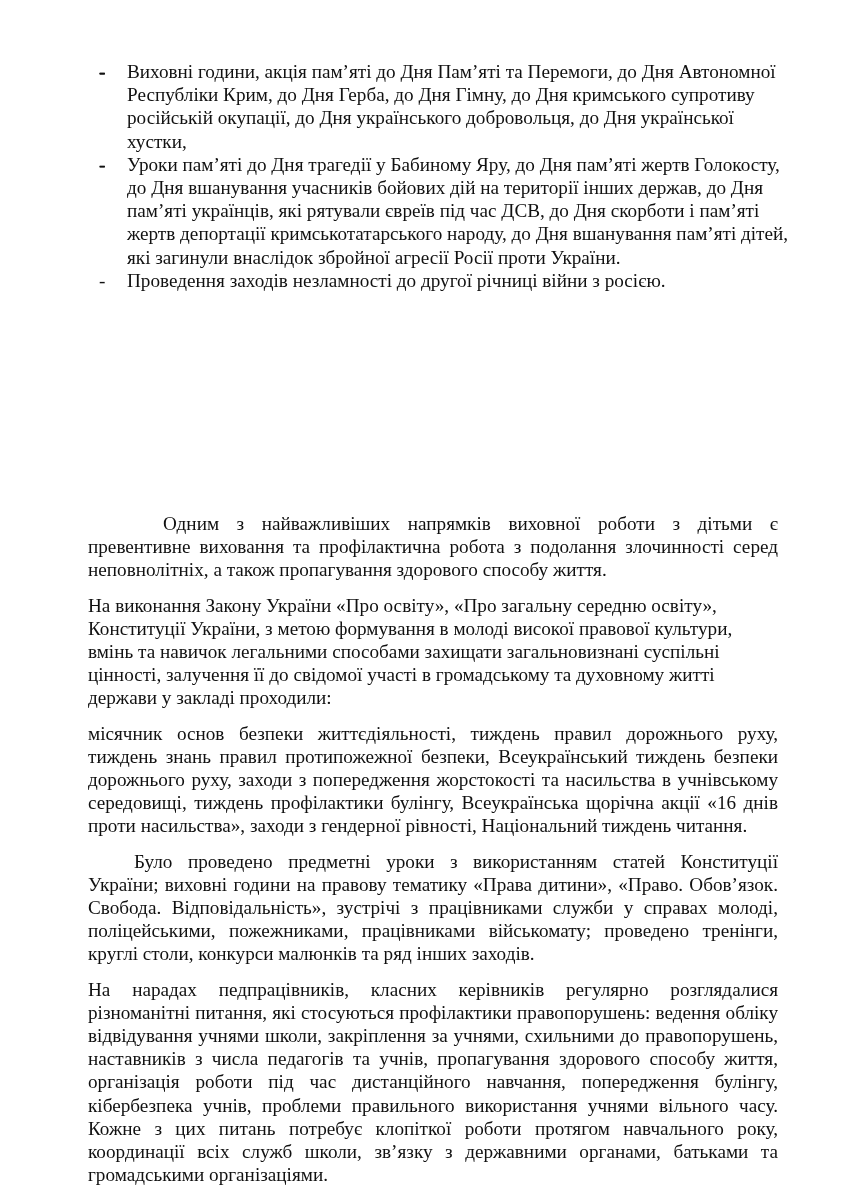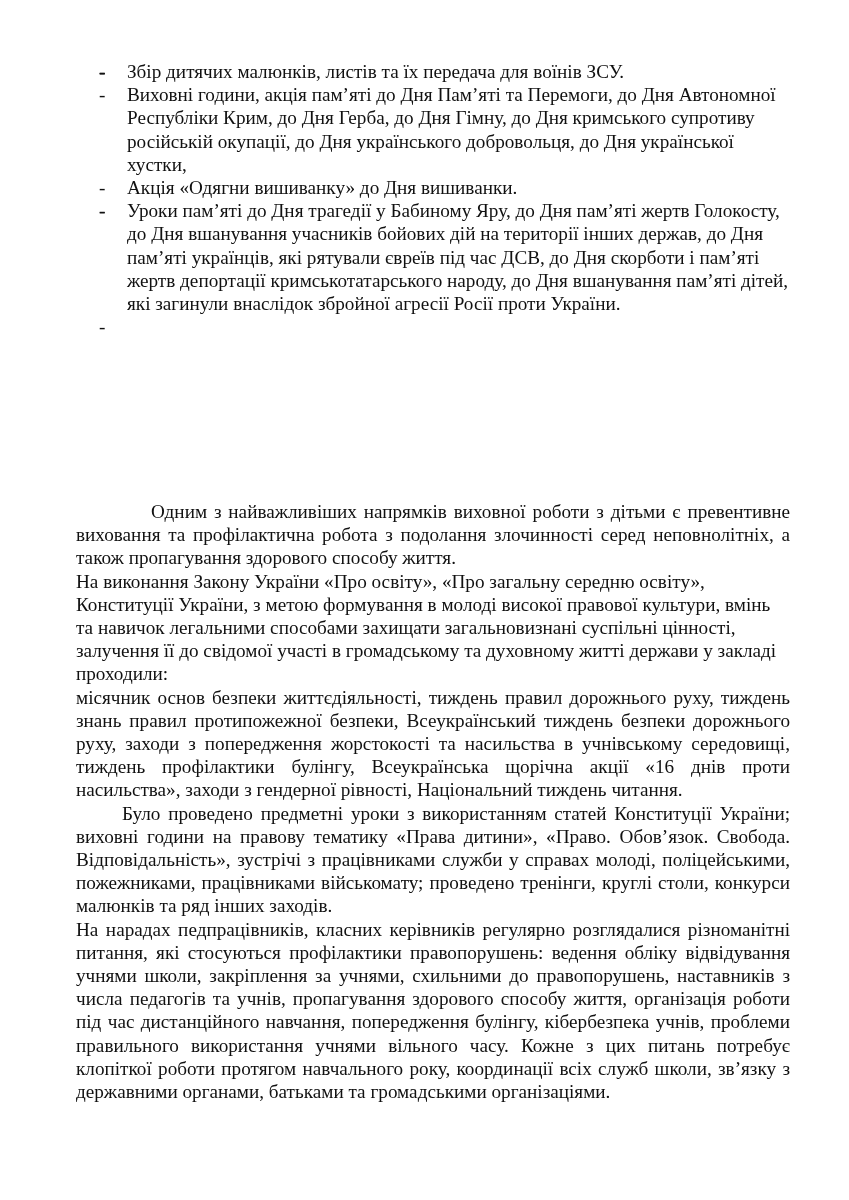--- a/index.html
+++ b/index.html
@@ -43,21 +43,21 @@
       left: 3px;
       top: 0;
     }
     .body-text {
       position: absolute;
       left: 76px;
       top: 500px;
       width: 714px;
     }
     .para {
-      margin: 0;
+      margin: 12px;
     }
     .justify {
       text-align: justify;
       text-align-last: left;
     }
     .indent-large {
       text-indent: 75px;
     }
     .indent-small {
       text-indent: 46px;
@@ -71,39 +71,38 @@
 
   <ul class="bullet-list">
     <li class="bullet-item">
       <span class="bullet-dash">-</span>
     </li>
     <li class="bullet-item">
       <span class="bullet-dash">-</span>
     </li>
     <li class="bullet-item">
       <span class="bullet-dash">-</span>
-      <span>Збір дитячих малюнків, листів та їх передача для воїнів ЗСУ.</span>
     </li>
     <li class="bullet-item">
       <span class="bullet-dash">-</span>
       <span>Виховні години, акція пам’яті до Дня Пам’яті та Перемоги, до Дня Автономної Республіки Крим, до Дня Герба, до Дня Гімну, до Дня кримського супротиву російській окупації, до Дня українського добровольця, до Дня української хустки,</span>
     </li>
     <li class="bullet-item">
       <span class="bullet-dash">-</span>
-      <span>Акція «Одягни вишиванку» до Дня вишиванки.</span>
     </li>
     <li class="bullet-item">
       <span class="bullet-dash">-</span>
     </li>
     <li class="bullet-item">
       <span class="bullet-dash">-</span>
       <span>Уроки пам’яті  до Дня трагедії у Бабиному Яру, до Дня пам’яті жертв Голокосту, до Дня вшанування учасників бойових дій на території інших держав, до Дня пам’яті українців, які рятували євреїв під час ДСВ, до Дня скорботи і пам’яті жертв депортації кримськотатарського народу, до Дня вшанування пам’яті дітей, які загинули внаслідок збройної агресії Росії проти України.</span>
     </li>
     <li class="bullet-item">
       <span class="bullet-dash">-</span>
+      <span>Проведення заходів незламності до другої річниці війни з росією.</span>
     </li>
   </ul>
 
   <div class="body-text">
     <p class="para justify indent-large">Одним з найважливіших напрямків виховної роботи з дітьми є превентивне виховання та профілактична робота з подолання злочинності серед неповнолітніх, а також пропагування здорового способу життя.</p>
     <p class="para">На виконання Закону України «Про освіту», «Про загальну середню освіту», Конституції України, з метою формування в молоді високої правової культури, вмінь та навичок легальними способами захищати загальновизнані суспільні цінності, залучення її до свідомої участі в громадському та духовному житті держави у закладі проходили:</p>
     <p class="para justify">місячник  основ безпеки життєдіяльності, тиждень правил дорожнього руху, тиждень знань правил протипожежної безпеки,  Всеукраїнський тиждень безпеки дорожнього руху, заходи з попередження жорстокості та насильства в учнівському середовищі, тиждень профілактики булінгу, Всеукраїнська щорічна акції «16 днів проти насильства», заходи з гендерної рівності, Національний тиждень читання.</p>
     <p class="para justify indent-small">Було проведено предметні уроки з використанням статей Конституції України; виховні години на правову тематику «Права дитини», «Право. Обов’язок. Свобода. Відповідальність», зустрічі з працівниками служби у справах молоді, поліцейськими, пожежниками, працівниками військомату; проведено тренінги, круглі столи, конкурси малюнків та ряд інших заходів.</p>
     <p class="para justify">На нарадах педпрацівників, класних керівників регулярно розглядалися різноманітні питання, які стосуються профілактики правопорушень: ведення обліку відвідування учнями школи, закріплення за учнями, схильними до правопорушень, наставників з числа педагогів та учнів, пропагування здорового способу життя, організація роботи під час дистанційного навчання, попередження булінгу, кібербезпека учнів, проблеми правильного використання учнями вільного часу. Кожне з цих питань потребує клопіткої роботи протягом навчального року, координації всіх служб школи, зв’язку з державними органами, батьками та громадськими організаціями.</p>
   </div>

